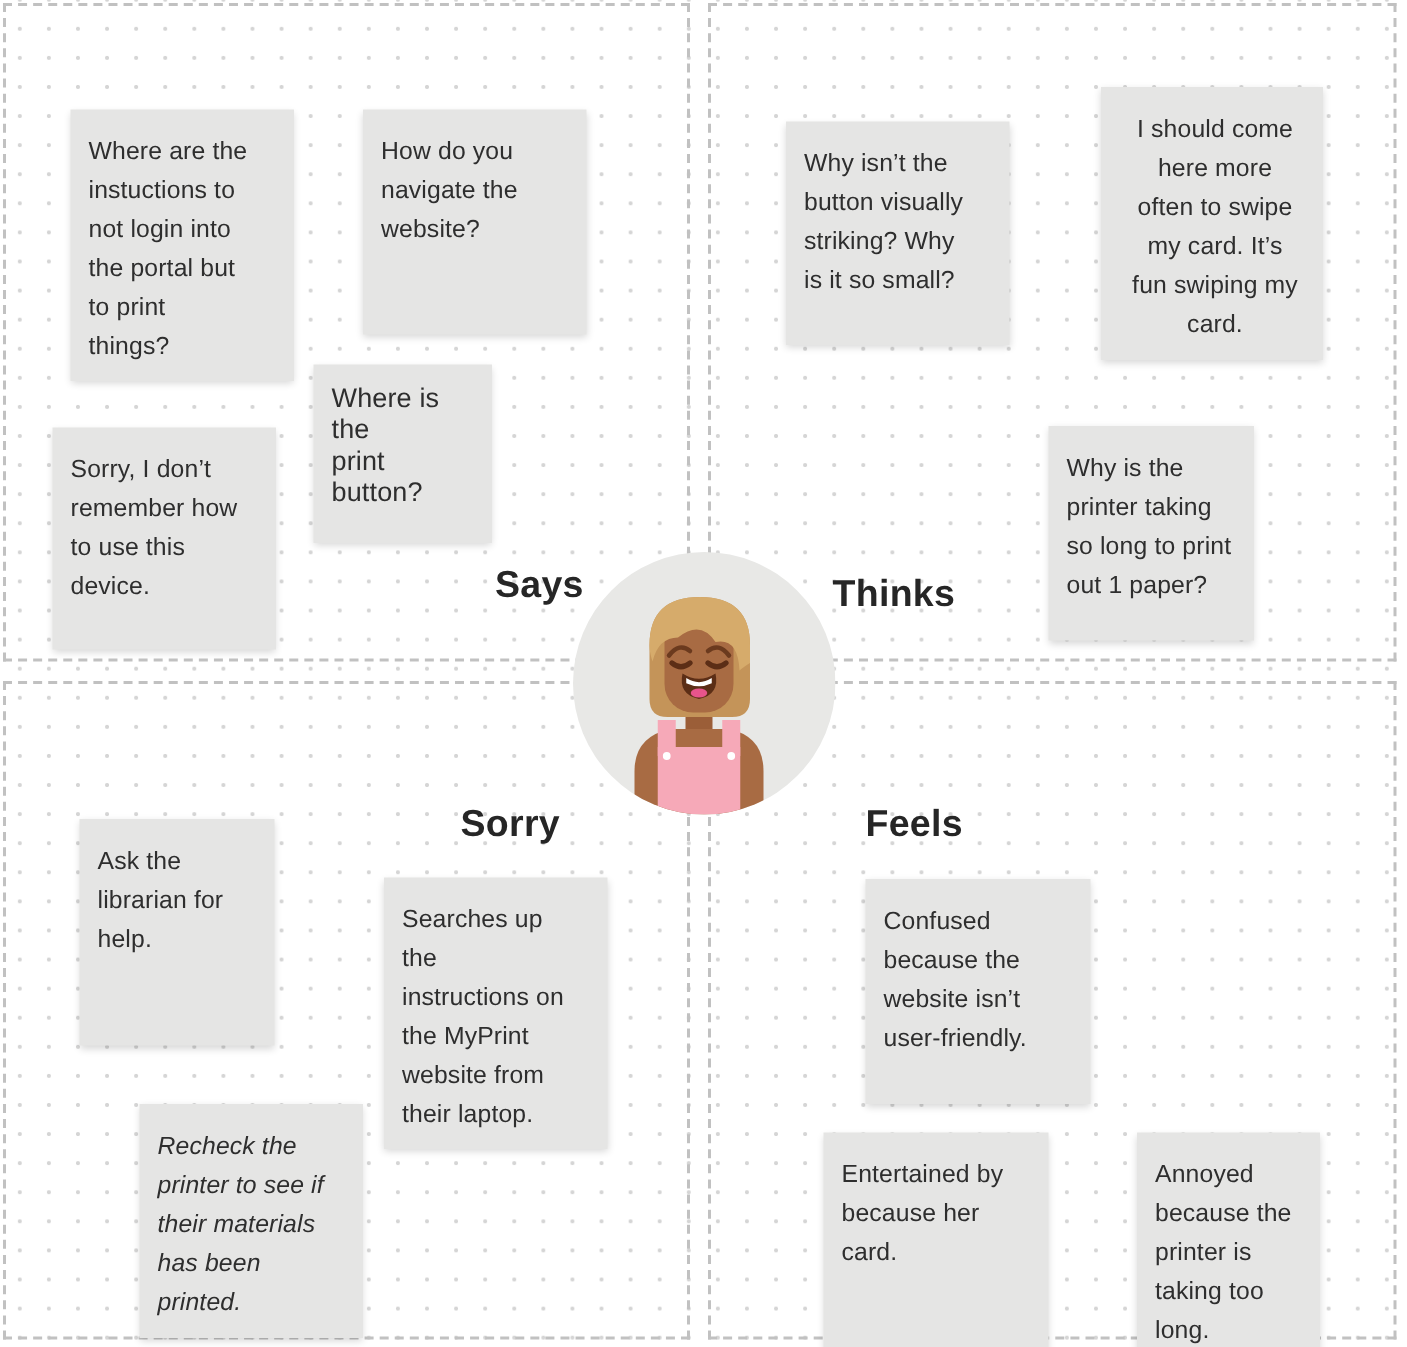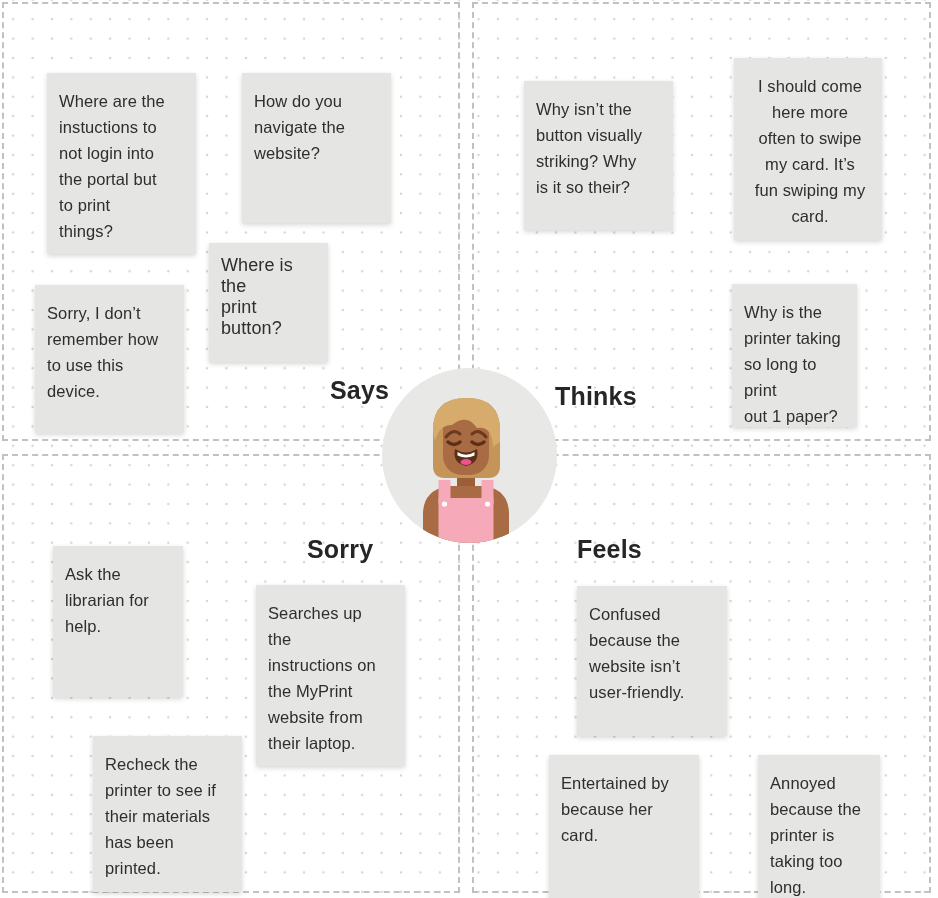--- a/index.html
+++ b/index.html
@@ -44,25 +44,25 @@
     line-height: 21px;
   }
 
   #n-says-1   { left: 47px;  top: 33px;  width: 149px; height: 181px; }
   #n-says-2   { left: 242px; top: 33px;  width: 149px; height: 150px; }
   #n-says-3   { left: 209px; top: 203px; width: 119px; height: 119px; }
   #n-says-4   { left: 35px;  top: 245px; width: 149px; height: 148px; }
 
   #n-thinks-1 { left: 524px; top: 41px;  width: 149px; height: 149px; }
   #n-thinks-2 { left: 734px; top: 18px;  width: 148px; height: 182px; text-align: center; }
-  #n-thinks-3 { left: 732px; top: 244px; width: 125px; height: 143px; }
+  #n-thinks-3 { left: 699px; top: 244px; width: 137px; height: 143px; }
 
   #n-does-1   { left: 53px;  top: 506px; width: 130px; height: 151px; }
   #n-does-2   { left: 256px; top: 545px; width: 149px; height: 181px; }
-  #n-does-3   { left: 93px;  top: 696px; width: 149px; height: 156px; }
+  #n-does-3   { left: 93px;  top: 696px; width: 149px; height: 156px; font-style: italic; }
 
   #n-feels-1  { left: 577px; top: 546px; width: 150px; height: 150px; }
   #n-feels-2  { left: 549px; top: 715px; width: 150px; height: 151px; }
   #n-feels-3  { left: 758px; top: 715px; width: 122px; height: 151px; }
 
   .quad-label {
     position: absolute;
     font-weight: 700;
     font-size: 25px;
     letter-spacing: 0.2px;
@@ -105,21 +105,21 @@
 <div class="note small" id="n-says-3">Where is the
 print button?</div>
 <div class="note" id="n-says-4">Sorry, I don’t
 remember how
 to use this
 device.</div>
 
 <div class="note" id="n-thinks-1">Why isn’t the
 button visually
 striking? Why
-is it so their?</div>
+is it so small?</div>
 <div class="note" id="n-thinks-2">I should come
 here more
 often to swipe
 my card. It’s
 fun swiping my
 card.</div>
 <div class="note" id="n-thinks-3">Why is the
 printer taking
 so long to print
 out 1 paper?</div>

